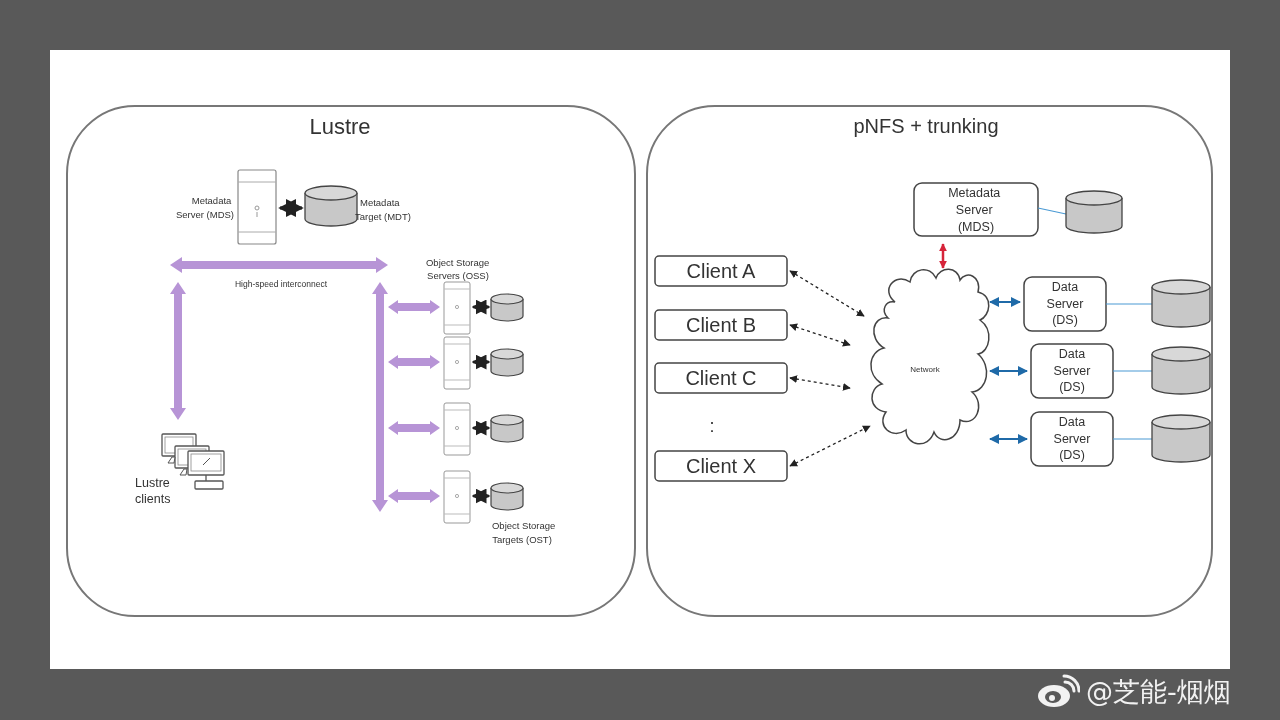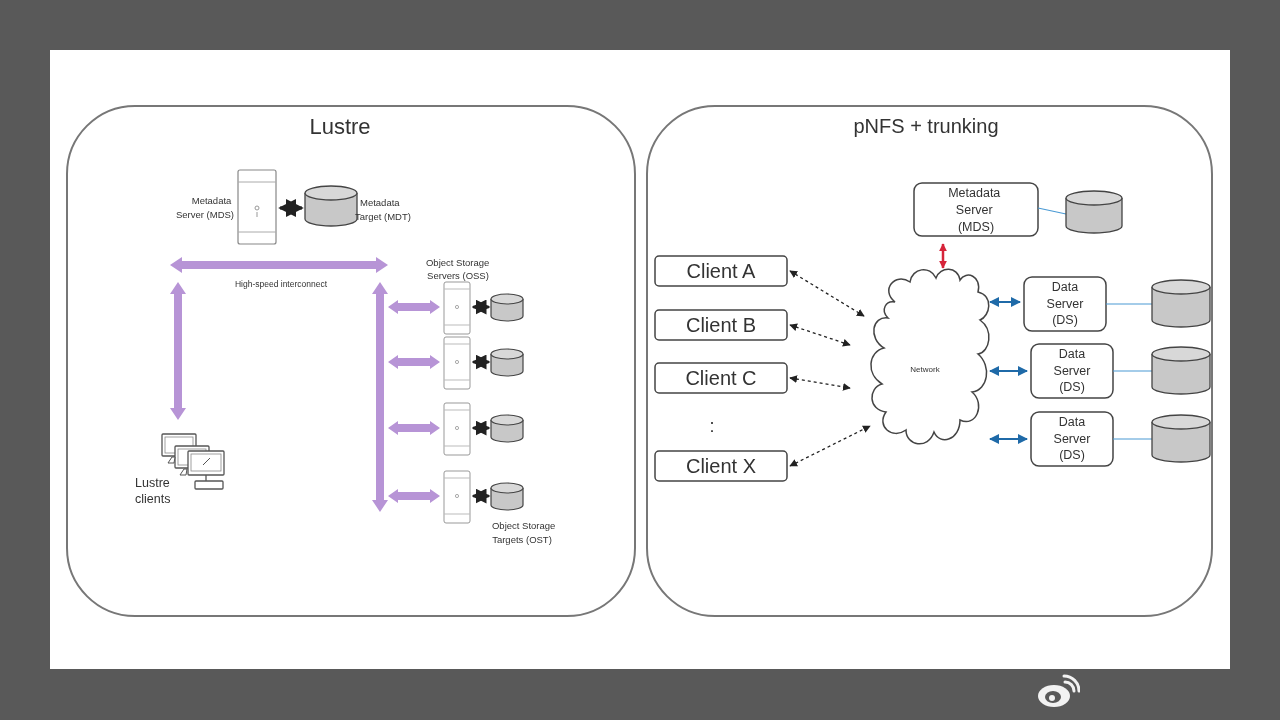--- a/index.html
+++ b/index.html
@@ -243,13 +243,14 @@
 </svg>
 
 <div class="watermark">
   <svg class="wb-icon" viewBox="0 0 44 36">
     <ellipse cx="18" cy="22" rx="16" ry="11" fill="#f2f2f2"></ellipse>
     <ellipse cx="17" cy="23" rx="8" ry="6" fill="#595959"></ellipse>
     <circle cx="16" cy="24" r="3" fill="#f2f2f2"></circle>
     <path d="M29,8 a9,9 0 0 1 9,9" fill="none" stroke="#f2f2f2" stroke-width="3" stroke-linecap="round"></path>
     <path d="M28,2 a15,15 0 0 1 15,15" fill="none" stroke="#f2f2f2" stroke-width="3" stroke-linecap="round"></path>
   </svg>
+  <span>@芝能-烟烟</span>
 </div>
 
 </body></html>

